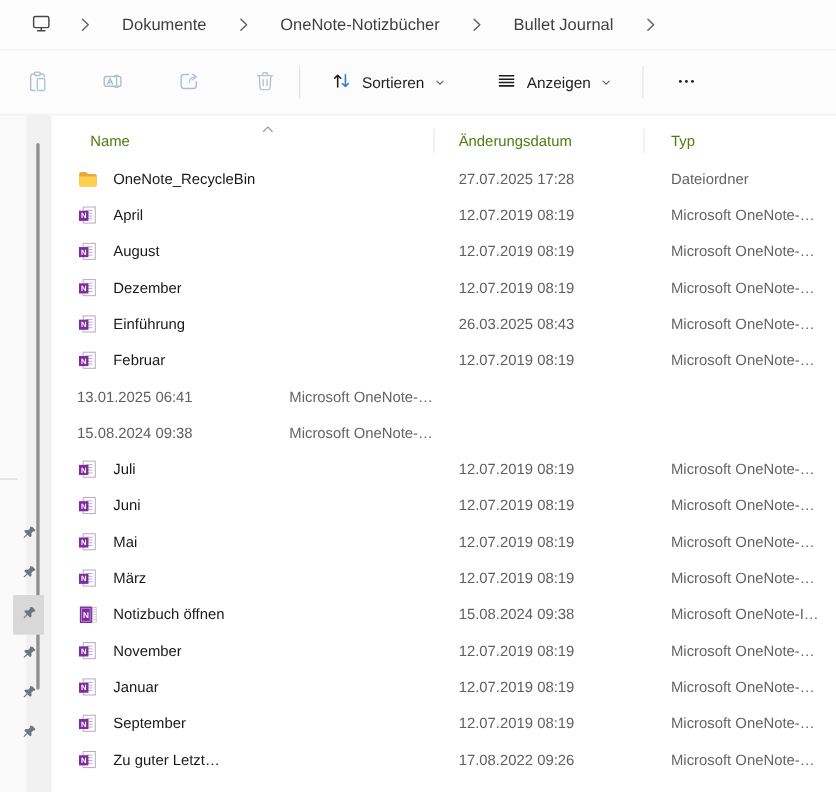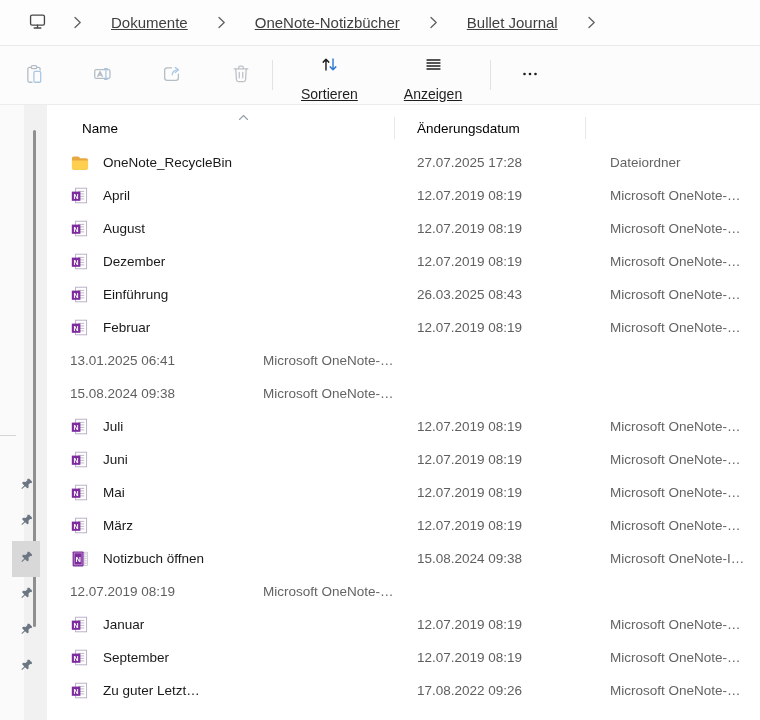--- a/index.html
+++ b/index.html
@@ -2,21 +2,21 @@
 <html><head>
 <meta charset="utf-8">
 <style>
   html,body{margin:0;padding:0;}
   body{
     width:760px;height:720px;overflow:hidden;position:relative;
     background:#ffffff;color:#1b1b1b;
     font-family:"Liberation Sans","DejaVu Sans",sans-serif;
     -webkit-font-smoothing:antialiased;
   }
-  button{font-family:inherit;background:none;border:none;padding:0;margin:12px;color:inherit;cursor:pointer;text-decoration:underline;}
+  button{font-family:inherit;background:none;border:none;padding:0;margin:12px;color:inherit;cursor:pointer;}
 
   
   .addressbar{
     position:absolute;top:0;left:0;right:0;height:45px;
     background:#fdfdfd;border-bottom:1px solid #e9e9e9;
     display:flex;align-items:center;padding-left:10px;
   }
   .crumb-root{width:30px;height:30px;display:grid;place-items:center;border-radius:4px;}
   .breadcrumb{display:flex;align-items:center;}
   .crumb{font-size:15px;color:#3f3f3f;padding:4px 8px;border-radius:4px;white-space:nowrap;}
@@ -24,34 +24,34 @@
 
   
   .commandbar{
     position:absolute;top:46px;left:0;right:0;height:58px;
     background:#fcfcfc;border-bottom:1px solid #ececec;
     display:flex;align-items:center;padding-left:2px;
   }
   .icon-btn{width:40px;height:40px;display:grid;place-items:center;border-radius:5px;margin-right:17px;}
   .icon-btn.last{margin-right:6px;}
   .tb-divider{width:1px;height:30px;background:#e2e2e2;margin:0 5px;}
-  .drop-btn{display:flex;align-items:center;gap:9px;height:40px;padding:0 11px;border-radius:5px;font-size:14px;color:#1e1e1e;flex-direction:column;}
+  .drop-btn{display:flex;align-items:center;gap:9px;height:40px;padding:0 11px;border-radius:5px;font-size:14px;color:#1e1e1e;}
   .more-btn{width:40px;height:40px;display:grid;place-items:center;border-radius:5px;margin-left:14px;}
 
   
   .navpane{position:absolute;top:105px;left:0;width:47px;bottom:0;background:#fafafa;}
   .nav-track{position:absolute;top:0;bottom:0;left:24px;right:0;background:#f1f1f1;}
   .nav-thumb{position:absolute;left:33px;top:25px;width:3px;height:497px;background:#8f8f8f;border-radius:2px;}
   .nav-sep{position:absolute;left:0;top:330px;width:16px;height:1px;background:#d4d4d4;}
   .pin-btn{position:absolute;left:0;width:28px;height:36px;display:grid;place-items:center;}
   .pin-btn.sel{background:#d8d8d8;}
 
   
   .filelist{position:absolute;top:105px;left:47px;right:0;bottom:0;background:#ffffff;}
-  .headers{position:relative;margin-top:5px;height:36px;display:flex;padding-left:13px;font-size:13.5px;color:#000000;}
+  .headers{position:relative;margin-top:5px;height:36px;display:flex;padding-left:13px;font-size:13.5px;color:#4d7c0f;}
   .hcell{display:flex;align-items:center;position:relative;}
   .h-name{width:347px;padding-left:22px;box-sizing:border-box;}
   .h-date{width:191px;padding-left:10px;box-sizing:border-box;}
   .h-type{flex:1;padding-left:12px;box-sizing:border-box;}
   .h-caret{position:absolute;top:-1px;left:178px;}
   .h-div{position:absolute;top:7px;width:1px;height:22px;background:#e7e7e7;}
   .h-div.d1{left:347px;}
   .h-div.d2{left:538px;}
 
   .rows{position:relative;}
@@ -230,20 +230,23 @@
       <span>Name</span>
       <span class="h-caret">
         <svg width="11" height="7" viewBox="0 0 11 7" fill="none" stroke="#95a0ad" stroke-width="1.1" stroke-linecap="round" stroke-linejoin="round">
             <path d="M1.5 5.5 5.5 1.5 9.5 5.5"></path>
           </svg>
       </span>
     </div>
     <div class="hcell h-date">
       <span>Änderungsdatum</span>
     </div>
+    <div class="hcell h-type">
+      <span>Typ</span>
+    </div>
     <div class="h-div d1"></div>
     <div class="h-div d2"></div>
   </div>
   <div class="rows" id="rows">
       <div class="row">
         <div class="c-name">
           <span class="c-icon">
             <svg width="18" height="16" viewBox="0 0 19 16">
               <path d="M1 3.1C1 2 1.9 1.1 3 1.1h4.1c.54 0 1.05.21 1.43.6l1.2 1.2H16c1.1 0 2 .9 2 2V13c0 1.1-.9 2-2 2H3c-1.1 0-2-.9-2-2V3.1z" fill="#E9A83F"></path>
               <path d="M1 5.4h17V13a2 2 0 0 1-2 2H3a2 2 0 0 1-2-2V5.4z" fill="#FFCF4F"></path>
@@ -407,20 +410,31 @@
               <rect x="3.2" y="3" width="7.8" height="11.8" fill="none" stroke="rgba(255,255,255,0.5)" stroke-width="0.8"></rect>
               <text x="7.1" y="11.6" text-anchor="middle" font-family="Liberation Sans, sans-serif" font-size="7.5" font-weight="bold" fill="#ffffff">N</text>
             </svg>
           </span>
           <span class="fname">Notizbuch öffnen</span>
         </div>
         <div class="c-date">15.08.2024 09:38</div>
         <div class="c-type">Microsoft OneNote-I…</div>
       </div>
       <div class="row">
+        <div class="c-name">
+          <span class="c-icon">
+            <svg width="18" height="18" viewBox="0 0 18 18">
+              <rect x="4.6" y="1.2" width="11" height="14.6" fill="#ffffff" stroke="#b6a8c2" stroke-width="0.9"></rect>
+              <path d="M7 4.4h6.2M7 6.9h6.2M7 9.4h6.2M7 11.9h6.2" stroke="#b8b2c0" stroke-width="0.9"></path>
+              <rect x="0.8" y="4.6" width="8.6" height="9.2" fill="#7d2b9e"></rect>
+              <text x="5.1" y="11.6" text-anchor="middle" font-family="Liberation Sans, sans-serif" font-size="7" font-weight="bold" fill="#ffffff">N</text>
+            </svg>
+          </span>
+          <span class="fname">November</span>
+        </div>
         <div class="c-date">12.07.2019 08:19</div>
         <div class="c-type">Microsoft OneNote-…</div>
       </div>
       <div class="row">
         <div class="c-name">
           <span class="c-icon">
             <svg width="18" height="18" viewBox="0 0 18 18">
               <rect x="4.6" y="1.2" width="11" height="14.6" fill="#ffffff" stroke="#b6a8c2" stroke-width="0.9"></rect>
               <path d="M7 4.4h6.2M7 6.9h6.2M7 9.4h6.2M7 11.9h6.2" stroke="#b8b2c0" stroke-width="0.9"></path>
               <rect x="0.8" y="4.6" width="8.6" height="9.2" fill="#7d2b9e"></rect>

